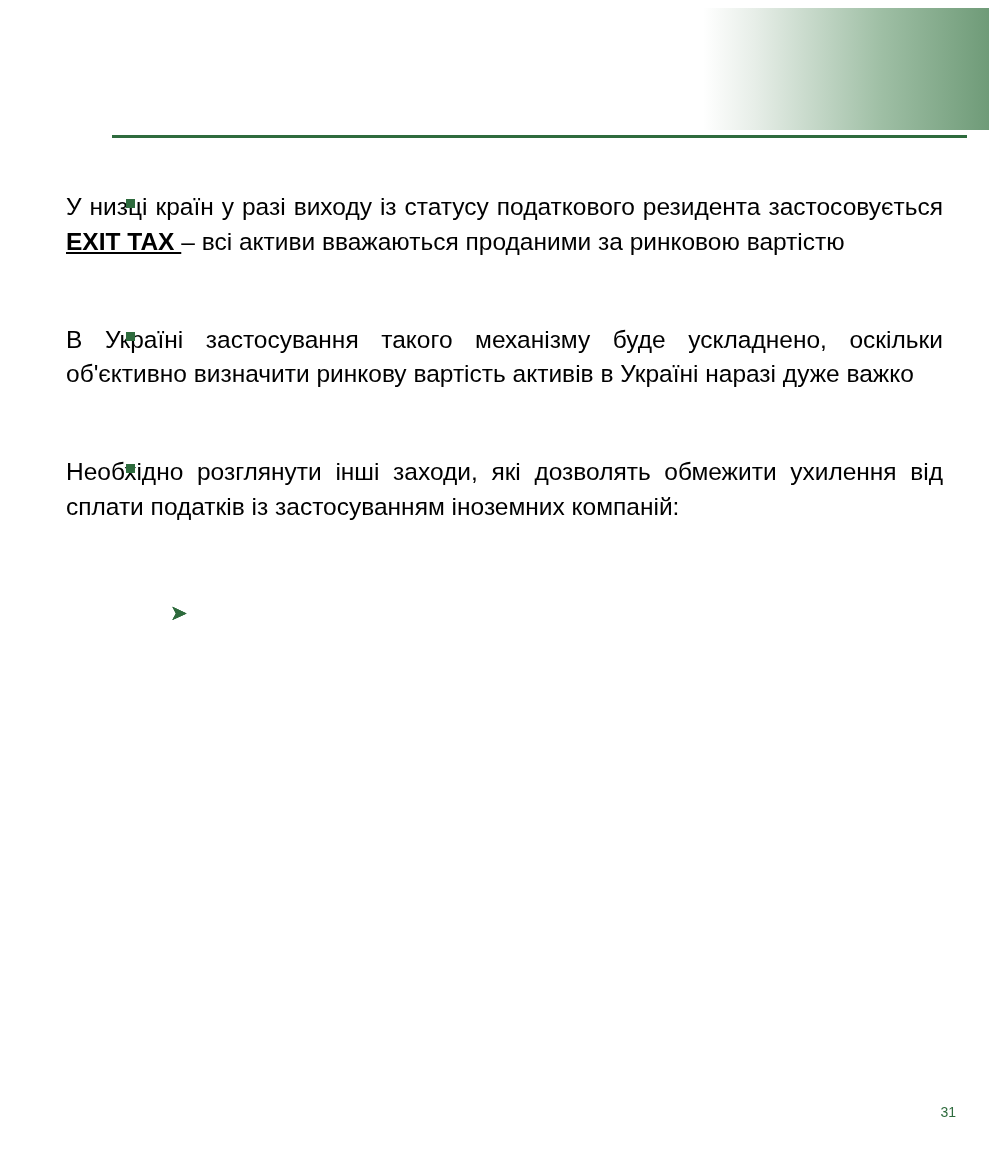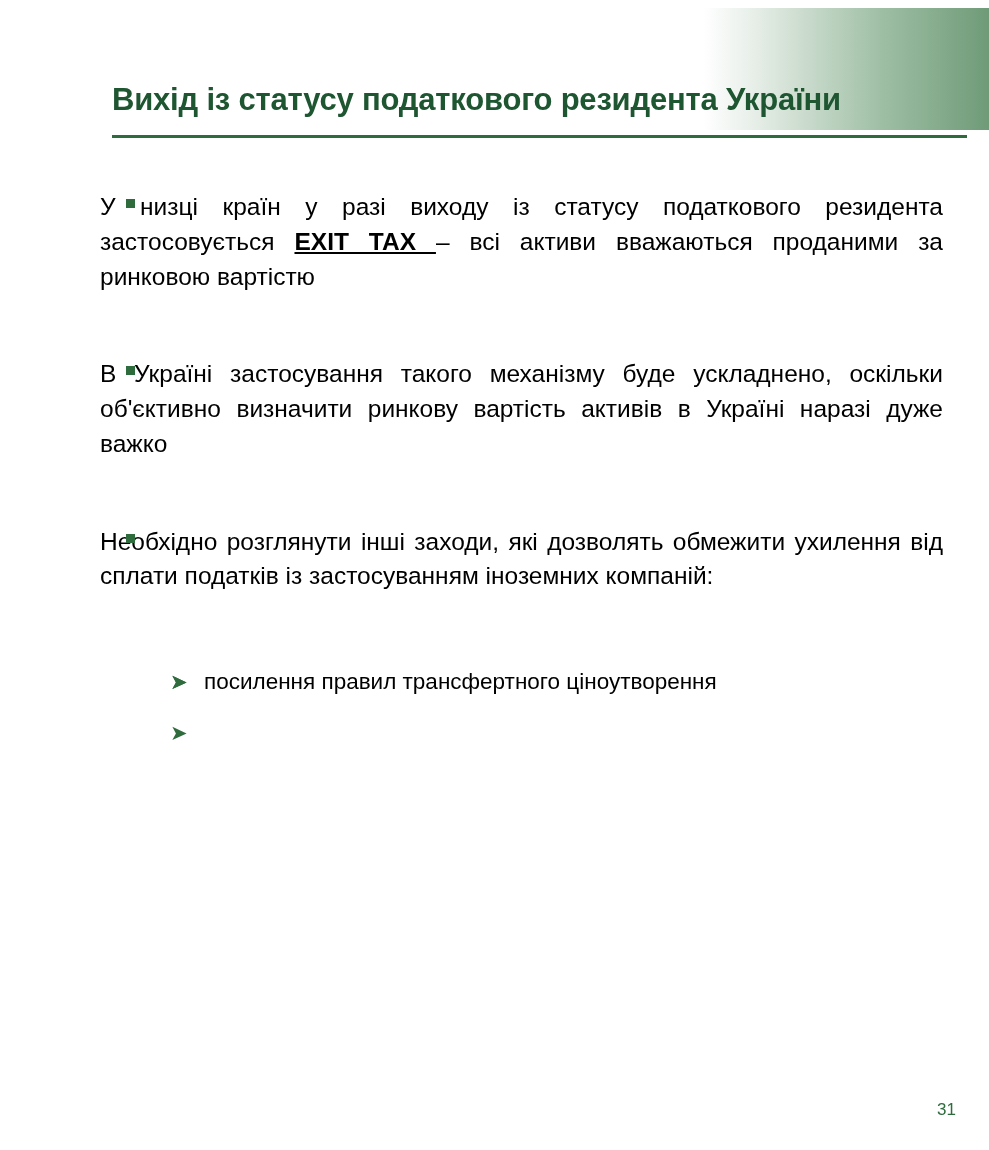--- a/index.html
+++ b/index.html
@@ -59,21 +59,21 @@
   
   .body {
     position: absolute;
     left: 0;
     top: 190px;
     width: 989px;
   }
   .bullet {
     position: relative;
     margin: 0 16px 63px 0;
-    padding: 0 30px 0 100px;
+    padding: 0 30px 0 66px;
   }
   .bullet:last-of-type { margin-bottom: 0; }
   .bullet .marker {
     position: absolute;
     left: 126px;
     top: 9px;
     width: 9px;
     height: 9px;
     background: #2e6b3d;
   }
@@ -109,32 +109,31 @@
     color: #2e6b3d;
     font-size: 21px;
     line-height: 1.25;
   }
 
   
   .page-number {
     position: absolute;
     right: 33px;
     bottom: 30px;
-    font-size: 17px;
+    font-size: 14px;
     color: #2e6b3d;
   }
 </style>
 </head>
 <body>
 
 <div class="slide">
 
   <div class="title-band">
     <div class="title-gradient"></div>
-    <div class="title-text">Вихід із статусу податкового резидента України</div>
     <div class="title-rule"></div>
   </div>
 
   <div class="body">
 
     <div class="bullet">
       <span class="marker"></span>
       <span class="txt"><span>У низці країн у разі виходу із статусу податкового резидента застосовується </span><u>EXIT TAX </u><span>– всі активи вважаються проданими за ринковою вартістю</span></span>
     </div>
 
@@ -147,21 +146,20 @@
       <span class="marker"></span>
       <span class="txt">Необхідно розглянути інші заходи, які дозволять обмежити ухилення від сплати податків із застосуванням іноземних компаній:</span>
     </div>
 
     <div class="subs">
       <div class="sub">
         <span class="arrow">➤</span>
       </div>
       <div class="sub">
         <span class="arrow">➤</span>
-        <span>посилення правил трансфертного ціноутворення</span>
       </div>
       <div class="sub">
         <span class="arrow">➤</span>
       </div>
     </div>
 
   </div>
 
   <div class="page-number">31</div>
 

